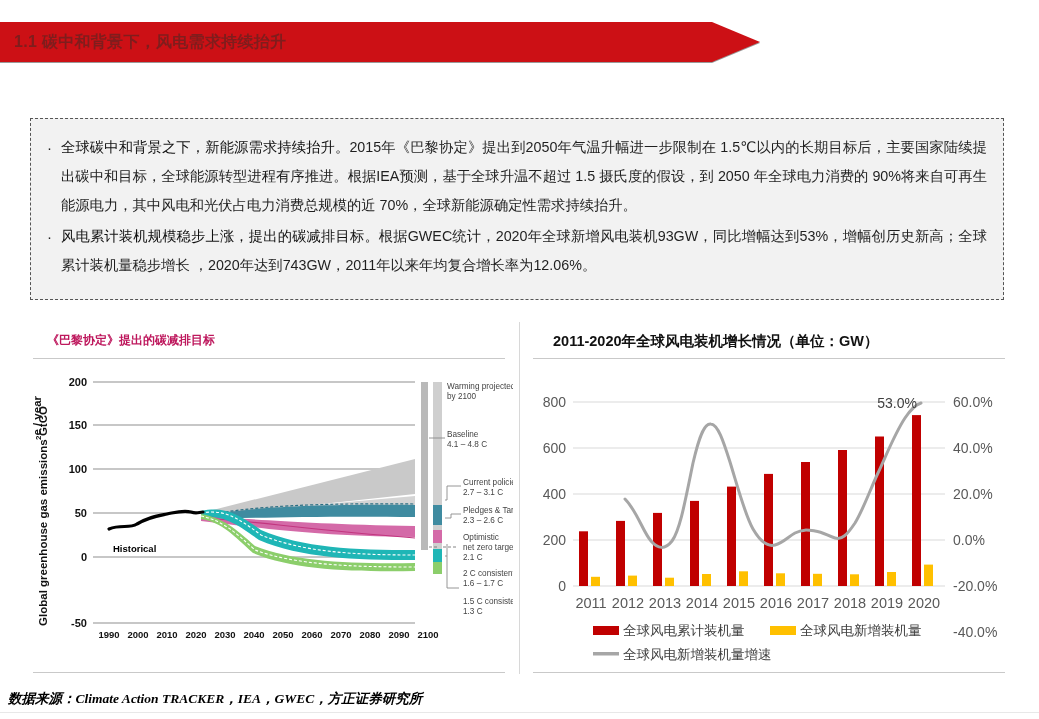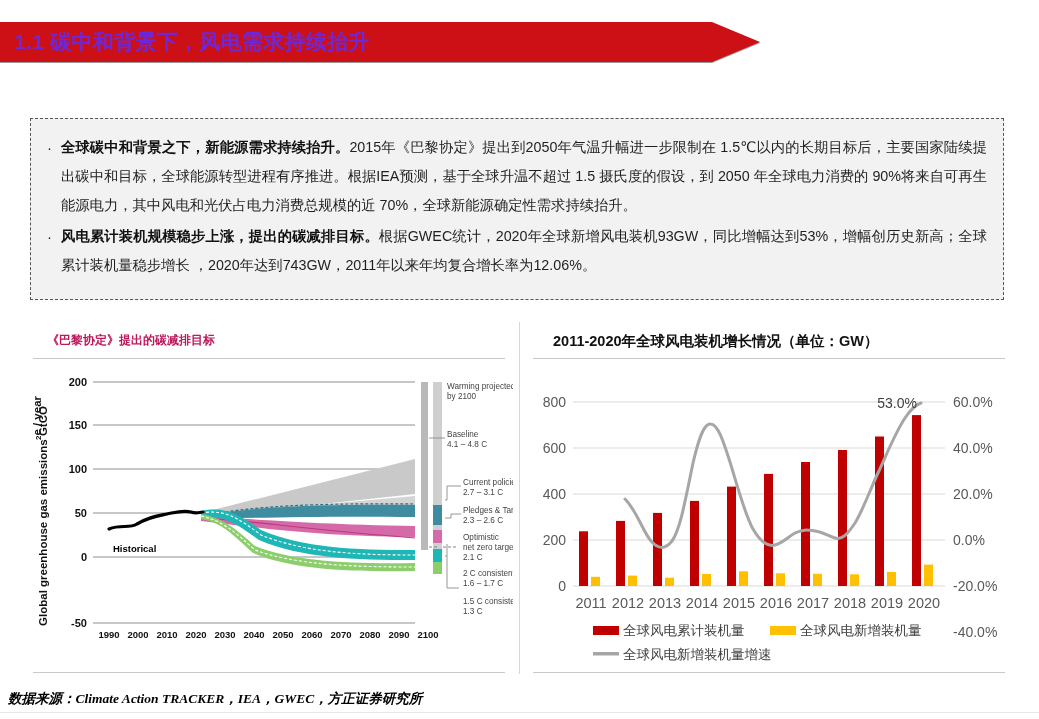--- a/index.html
+++ b/index.html
@@ -24,42 +24,42 @@
     box-shadow:0 1px 1px rgba(0,0,0,.25);
   }
   #title-banner .chev-shadow{
     position:absolute;left:0;top:1px;width:760px;height:40px;
     background:#9a9a9a;
     -webkit-clip-path:polygon(0 0,712px 0,760px 20px,712px 40px,0 40px);
     clip-path:polygon(0 0,712px 0,760px 20px,712px 40px,0 40px);
   }
   #title-banner .ttl{
     position:absolute;left:14px;top:0;height:40px;line-height:40px;
-    color:#6d28d9;font-size:21px;font-weight:bold;letter-spacing:.3px;
+    color:#7f1d1d;font-size:16px;font-weight:bold;letter-spacing:.3px;
     white-space:nowrap;
   }
 
   
   #callout{
     position:absolute;left:30px;top:118px;width:974px;height:182px;
     border:1.5px dashed #555;
     background:#f2f2f2;
     box-sizing:border-box;
     padding:14px 16px 10px 16px;
   }
   .bullet-row{display:flex;align-items:flex-start;}
   .bdot{
     width:14px;flex:0 0 14px;color:#222;font-size:15px;line-height:29px;
     text-align:left;
   }
   .btext{
     flex:1 1 auto;font-size:14.3px;line-height:29px;color:#1f1f1f;
     text-align:justify;text-justify:inter-ideograph;
   }
-  .btext b{font-weight:bold;color:#111;}
+  .btext b{font-weight:normal;color:#111;}
   .b2{margin-top:2px;}
 
   
   #chart-left-title{
     position:absolute;left:47px;top:332px;font-size:12px;font-weight:bold;color:#be185d;
   }
   #chart-right-title{
     position:absolute;left:533px;top:332px;font-size:14.5px;font-weight:bold;color:#111;margin-left:20px;
   }
   #vdivider{

